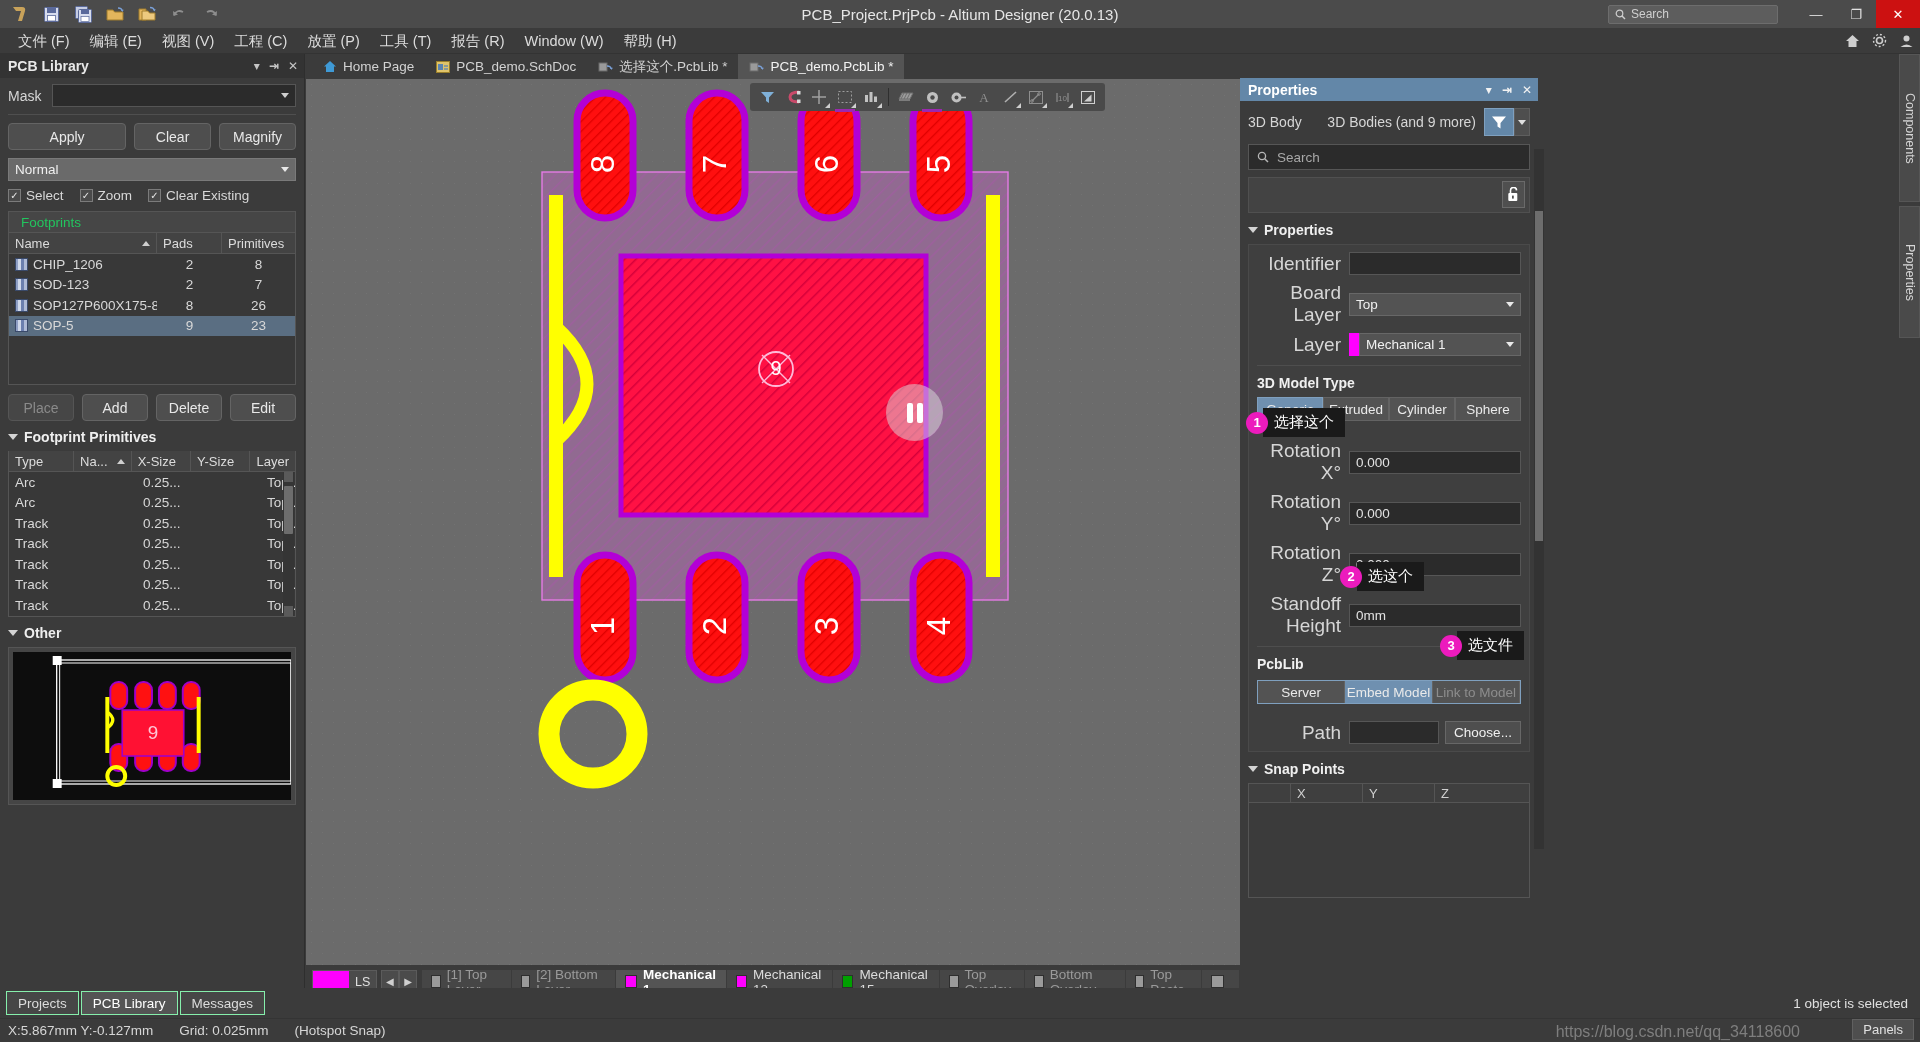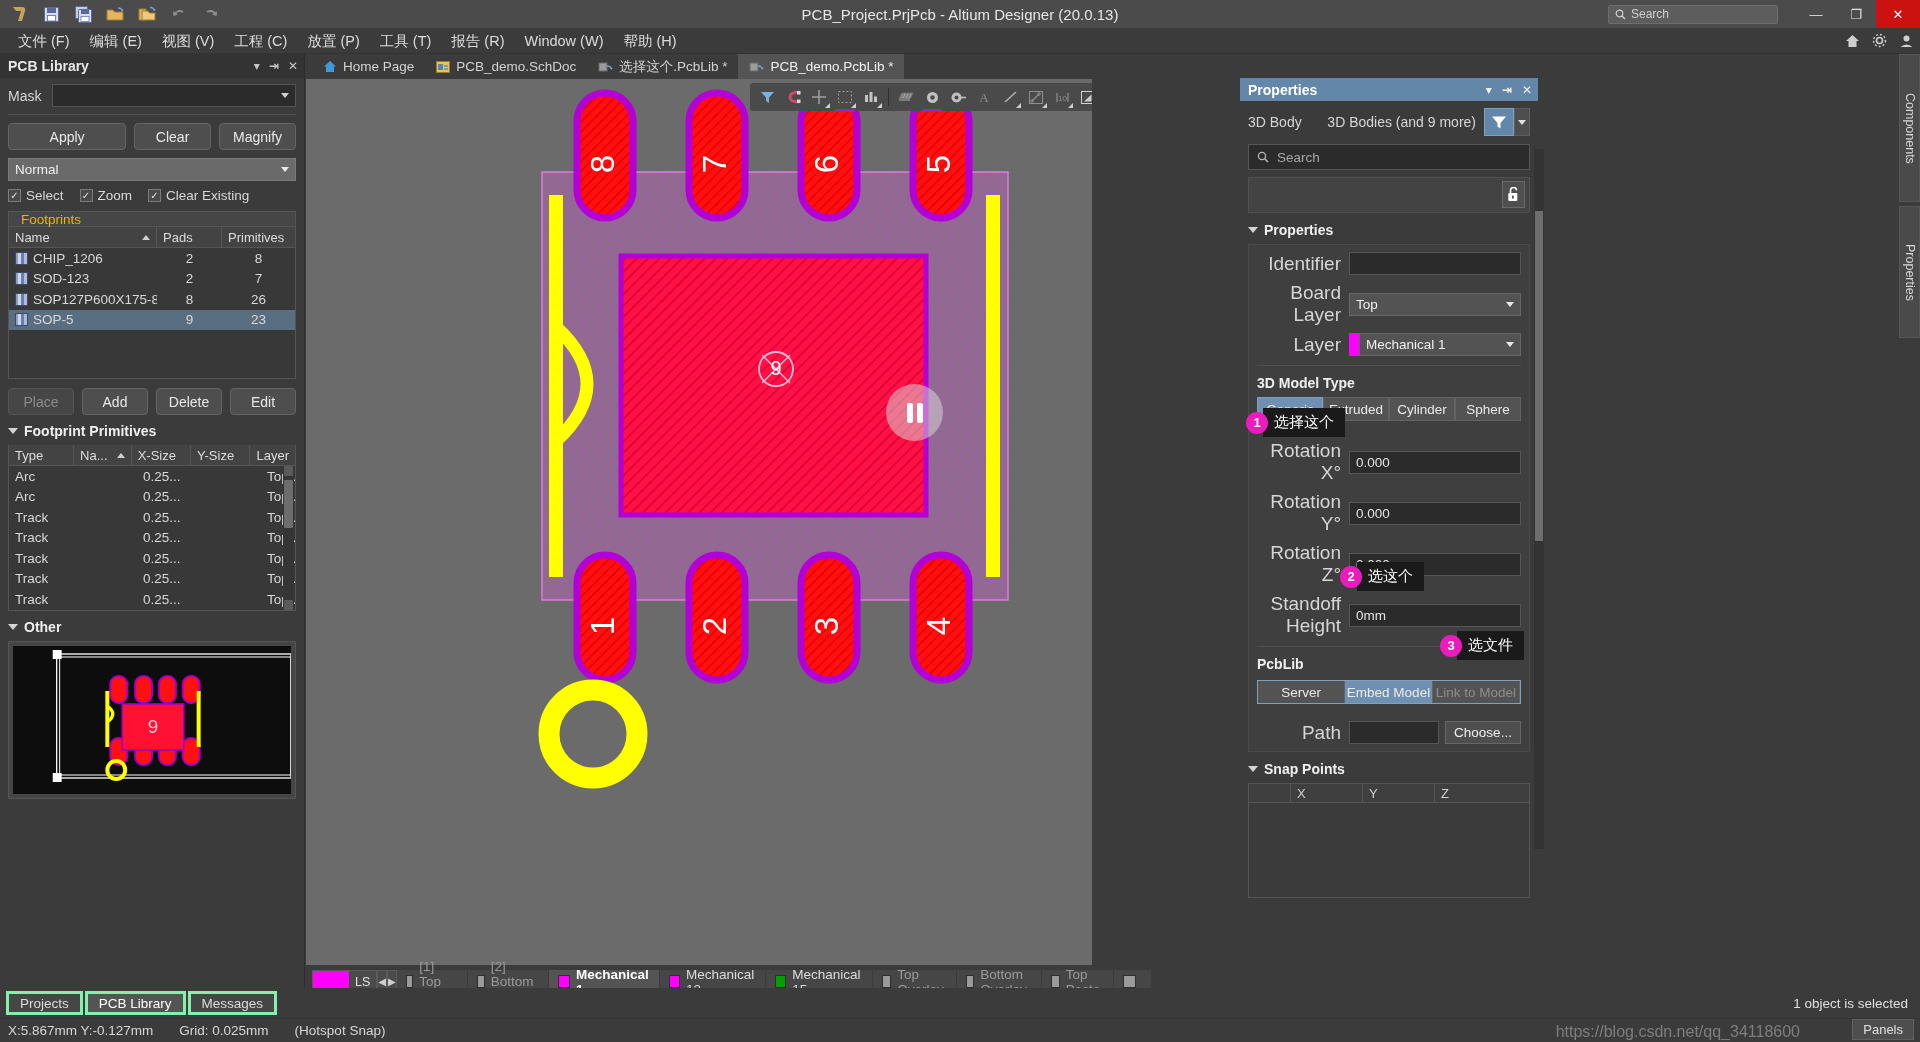--- a/index.html
+++ b/index.html
@@ -76,22 +76,22 @@
     height: 23px; background: #6a6a6a; border: 1px solid #7a7a7a; display: flex;
     align-items: center; padding: 0 6px; font-size: 13.5px; color: #f0f0f0; margin-bottom: 7px;
   }
   .combo-wide .caret { margin-left: auto; border-left: 4px solid transparent; border-right: 4px solid transparent;
                        border-top: 5px solid #e8e8e8; }
   .checks { display: flex; gap: 16px; align-items: center; margin-bottom: 8px; font-size: 13.5px; }
   .chk { display: flex; align-items: center; gap: 5px; }
   .cbox { width: 13px; height: 13px; background: #4a4a4a; border: 1px solid #7b7b7b;
           display: flex; align-items: center; justify-content: center; font-size: 10px; color: #e5e5e5; }
   .grpbar {
-    height: 16px; background: #464646; border: 1px solid #555; display: flex; align-items: center;
-    padding-left: 12px; font-size: 13.5px; color: #eab308;
+    height: 22px; background: #464646; border: 1px solid #555; display: flex; align-items: center;
+    padding-left: 12px; font-size: 13.5px; color: #22c55e;
   }
   .tbl { border: 1px solid #555; border-top: none; background: #383838; }
   .thead { display: flex; height: 21px; background: #434343; border-bottom: 1px solid #555; }
   .th { font-size: 13px; color: #dcdcdc; padding: 2px 6px; border-right: 1px solid #555;
         display: flex; align-items: center; }
   .tr { display: flex; height: 20.5px; align-items: center; font-size: 13.5px; }
   .tr.sel { background: #5a6e82; }
   .td { padding: 0 6px; display: flex; align-items: center; overflow: hidden; white-space: nowrap; }
   .fpicon { width: 13px; height: 13px; margin-right: 5px; flex: none;
             background: linear-gradient(90deg,#8f9fc4 0 22%, #cfd8ea 22% 45%, #6b7fae 45% 70%, #aebad6 70% 100%);
@@ -104,21 +104,21 @@
          border-top: 6px solid #d4d4d4; }
   .scrolltrack { position: absolute; right: 1px; top: 0; bottom: 0; width: 11px; background: #3b3b3b; }
   .scrollthumb { position: absolute; right: 2px; width: 9px; background: #6d6d6d; border-radius: 1px; }
 
   
   .preview { margin: 4px 0 0 0; background: #454545; border: 1px solid #555; padding: 4px; }
   .preview-inner { position: relative; width: 100%; height: 148px; background: #0d0d0d; overflow: hidden; }
 
   
   .canvasarea {
-    position: absolute; left: 306px; top: 54px; width: 786px; height: 944px;
+    position: absolute; left: 306px; top: 54px; width: 934px; height: 944px;
     background: #6b6b6b;
   }
   .doctabs { position: absolute; left: 0; top: 0; height: 25px; width: 100%;
              background: #3b3b3b; display: flex; align-items: flex-end; padding-left: 6px; }
   .dtab { height: 25px; display: flex; align-items: center; gap: 6px; padding: 0 11px;
           font-size: 13.5px; color: #d2d2d2; }
   .dtab.active { background: #545454; color: #f2f2f2; }
   .canvas { position: absolute; left: 0; top: 25px; right: 0; bottom: 33px;
             background: #6b6b6b; overflow: hidden; }
   .dotgrid { position: absolute; inset: 0;
@@ -198,21 +198,21 @@
 
   
   .vtabs { position: absolute; right: 0; top: 54px; width: 21px; height: 944px; background: #3b3b3b; }
   .vtab { width: 21px; background: #4a4a4a; border: 1px solid #565656; color: #d6d6d6;
           font-size: 12.5px; writing-mode: vertical-rl; text-align: center;
           padding: 8px 2px; margin-bottom: 4px; }
 
   
   .sbar-tabs { position: absolute; left: 0; bottom: 24px; width: 1920px; height: 30px;
                background: #3b3b3b; display: flex; align-items: center; padding-left: 6px; }
-  .ptab { height: 24px; background: #464646; border: 3px solid #86efac; padding: 0 11px;
+  .ptab { height: 24px; background: #464646; border: 1px solid #86efac; padding: 0 11px;
           display: flex; align-items: center; font-size: 13.5px; color: #dcdcdc; margin-right: 2px; }
   .ptab.active { background: #545454; color: #fff; }
   .statusbar { position: absolute; left: 0; bottom: 0; width: 1920px; height: 24px;
                background: #3b3b3b; display: flex; align-items: center; gap: 26px;
                padding-left: 8px; font-size: 13.5px; color: #d6d6d6; border-top: 1px solid #343434; }
   .selinfo { position: absolute; right: 0; bottom: 24px; height: 30px; display: flex; align-items: center;
              padding-right: 12px; font-size: 13.5px; color: #e0e0e0; }
   .watermark { position: absolute; right: 120px; bottom: 1px; font-size: 16px; color: #7e7e7e; }
   .panelsbtn { position: absolute; right: 6px; bottom: 2px; background: #4e4e4e; border: 1px solid #606060;
                padding: 2px 10px; font-size: 13px; color: #e0e0e0; }

